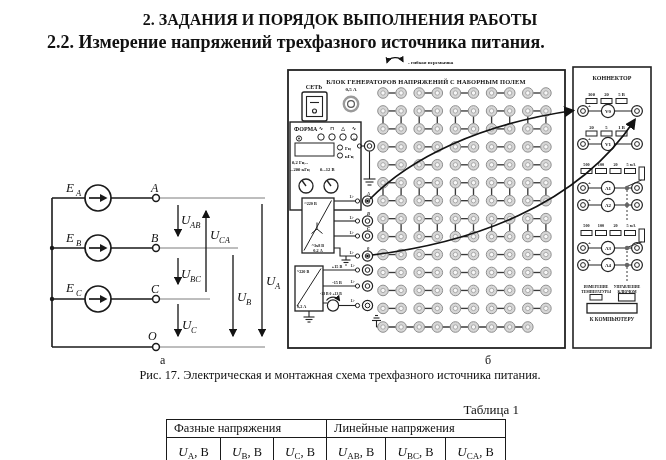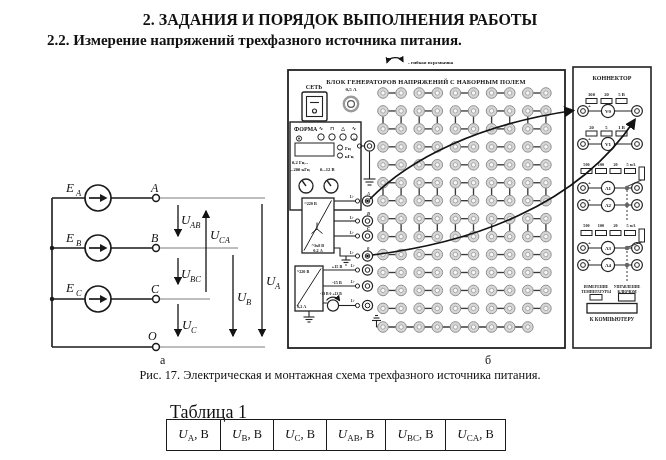--- a/index.html
+++ b/index.html
@@ -1,22 +1,22 @@
 <!DOCTYPE html>
 <html><head>
 <meta charset="utf-8">
 <style>
   html,body{margin:0;padding:0}
   body{width:666px;height:460px;background:#fff;overflow:hidden;position:relative;
        font-family:"Liberation Serif",serif;color:#111}
   .abs{position:absolute}
   .doc-title{left:40px;top:11px;width:600px;text-align:center;font-weight:bold;font-size:16px}
-  .doc-sub{left:47px;top:32px;font-weight:bold;font-size:15px}
+  .doc-sub{left:47px;top:32px;font-weight:bold;font-size:18px}
   .caption{left:10px;top:368px;width:660px;text-align:center;font-size:12.4px}
-  .tbl-title{left:170px;top:402px;width:339px;font-size:18px}
+  .tbl-title{left:180px;top:402px;width:339px;text-align:right;font-size:13px}
   .mtable{left:166px;top:419px;border-collapse:collapse}
   .mtable td{border:1.2px solid #1a1a1a;font-size:12.4px}
   .mtable tr.hdr td{height:17px;padding:0 0 0 7px}
   .mtable tr.dat td{height:28px;text-align:center;vertical-align:middle}
   .mtable sub{font-size:9px}
   .mtable i{font-size:13px}
   svg text{fill:#131313}
   .pt{font:bold 6.4px "Liberation Serif",serif;letter-spacing:.2px}
   .l6{font:bold 6px "Liberation Serif",serif}
   .l5{font:bold 5px "Liberation Serif",serif}
@@ -827,20 +827,24 @@
 <table class="abs mtable">
   <colgroup>
     <col style="width:54px">
       <col style="width:53px">
       <col style="width:53px">
     <col style="width:59px">
       <col style="width:60px">
       <col style="width:60px">
   </colgroup>
   <tbody>
+      <tr class="hdr">
+    <td colspan="3">Фазные напряжения</td>
+    <td colspan="3">Линейные напряжения</td>
+  </tr>
   <tr class="dat">
     <td><i>U</i><sub>A</sub><span>, В</span></td>
     <td><i>U</i><sub>B</sub><span>, В</span></td>
     <td><i>U</i><sub>C</sub><span>, В</span></td>
     <td><i>U</i><sub>AB</sub><span>, В</span></td>
     <td><i>U</i><sub>BC</sub><span>, В</span></td>
     <td><i>U</i><sub>CA</sub><span>, В</span></td>
   </tr>
 </tbody>
   </table>

